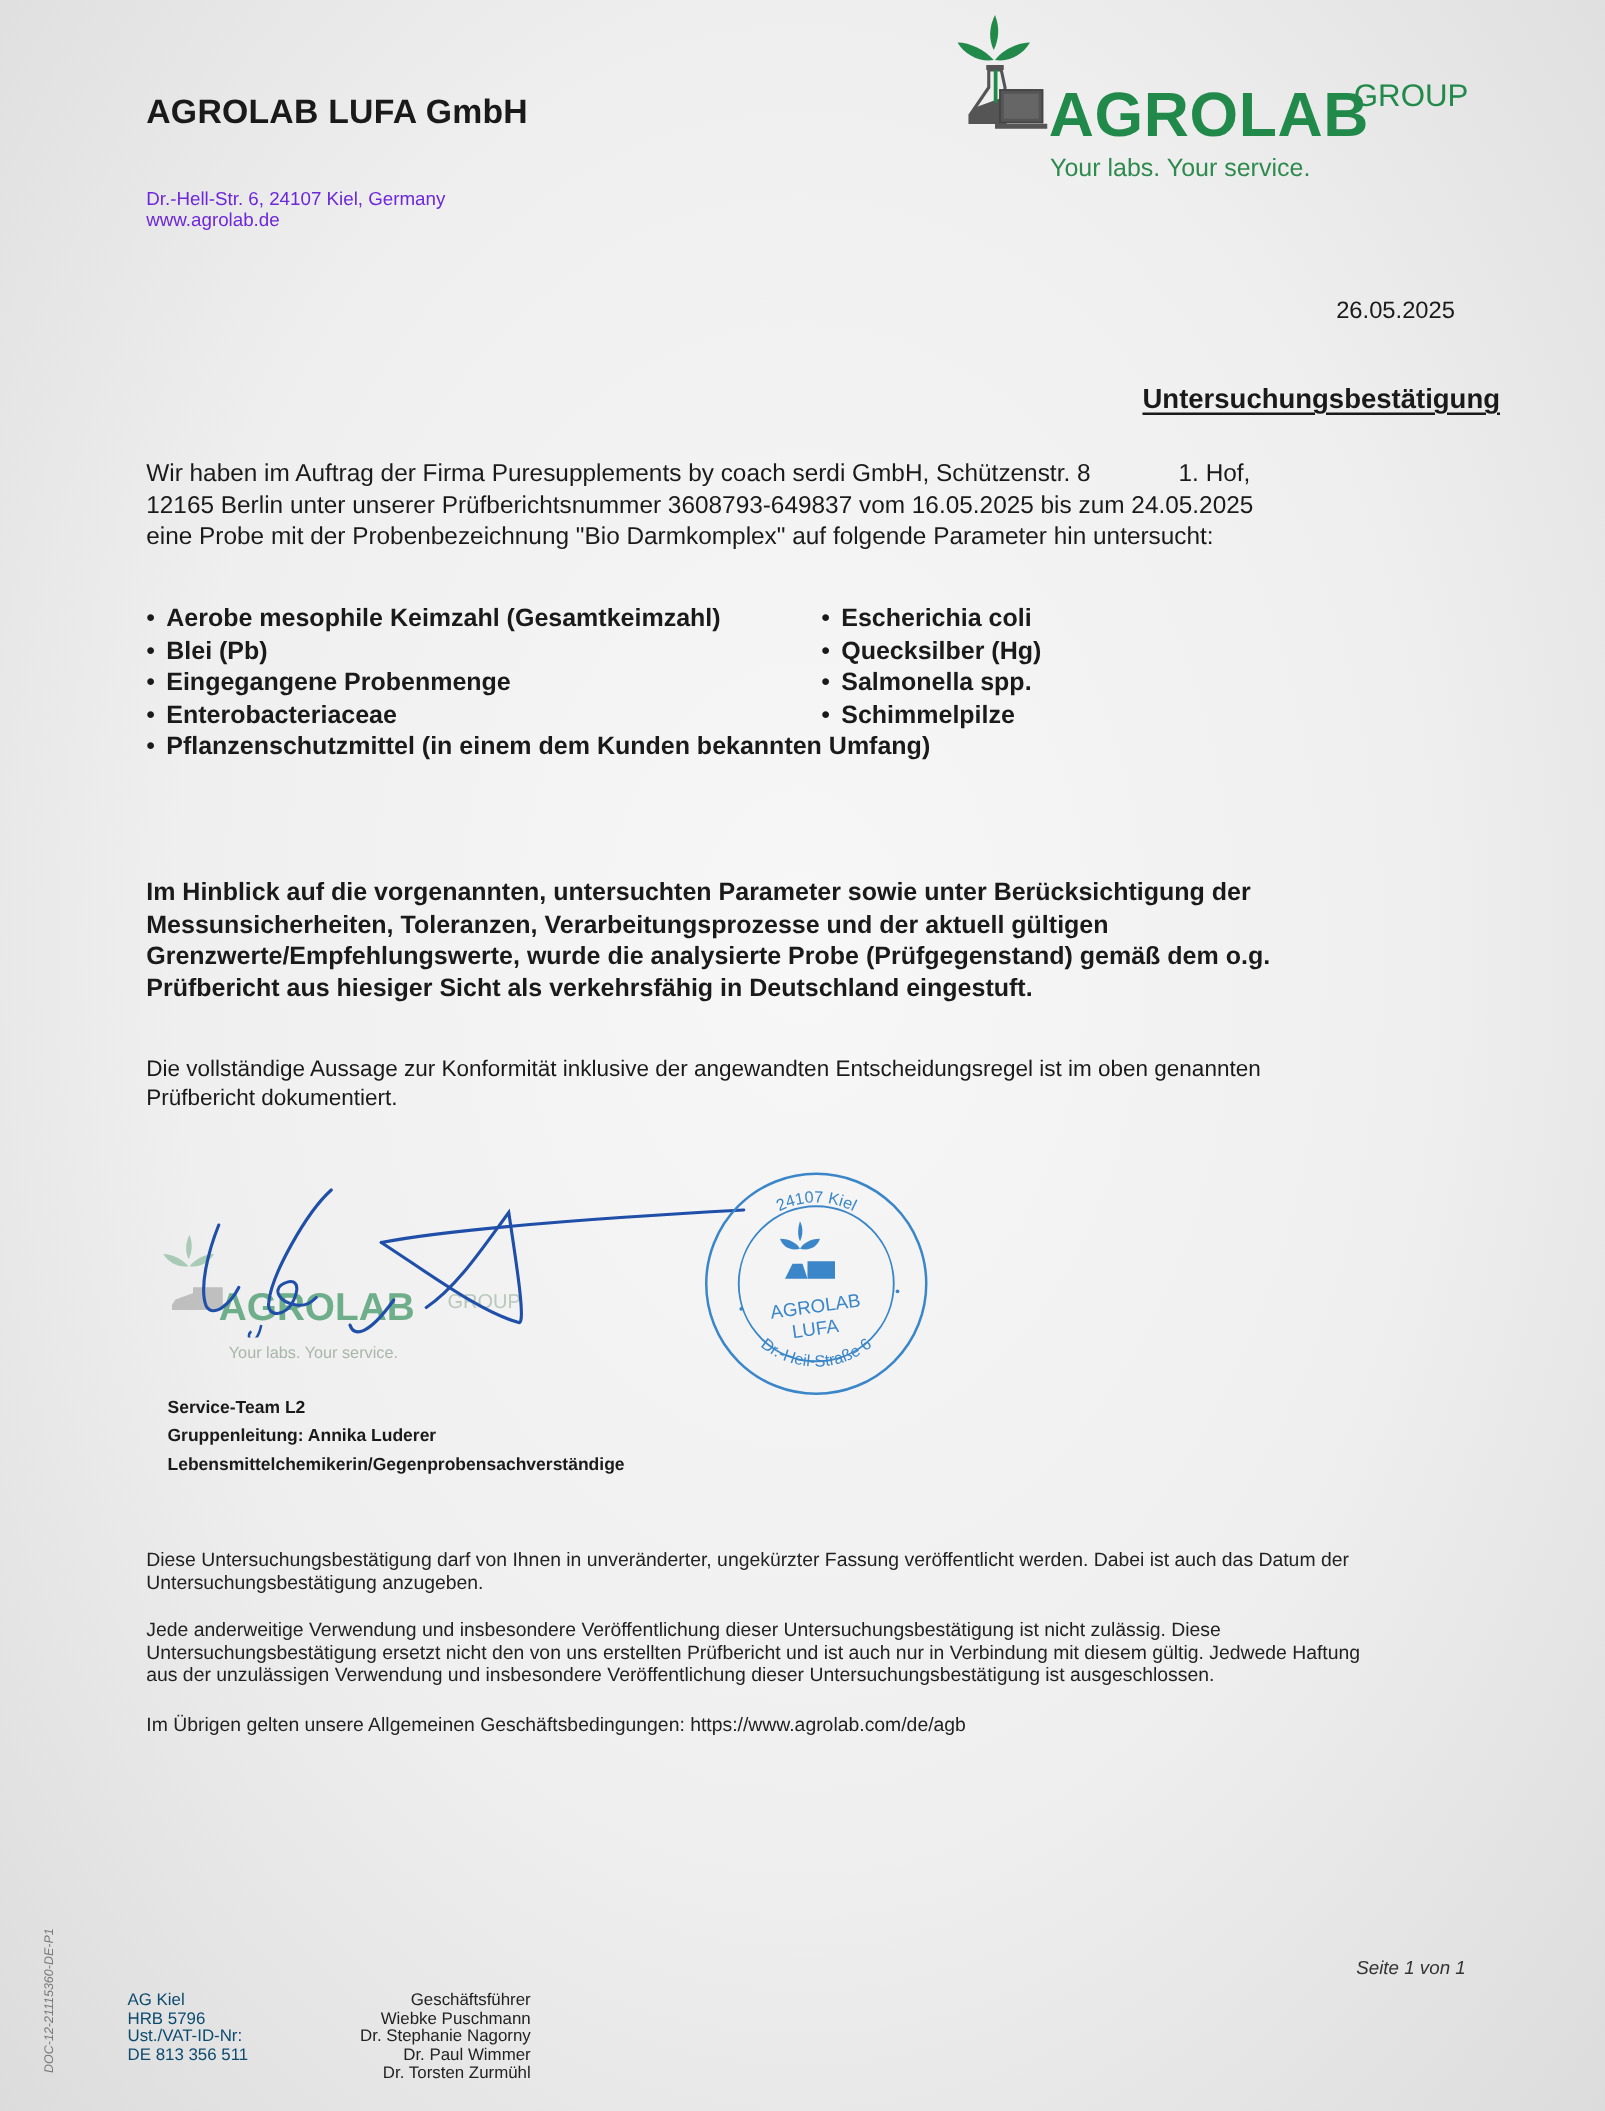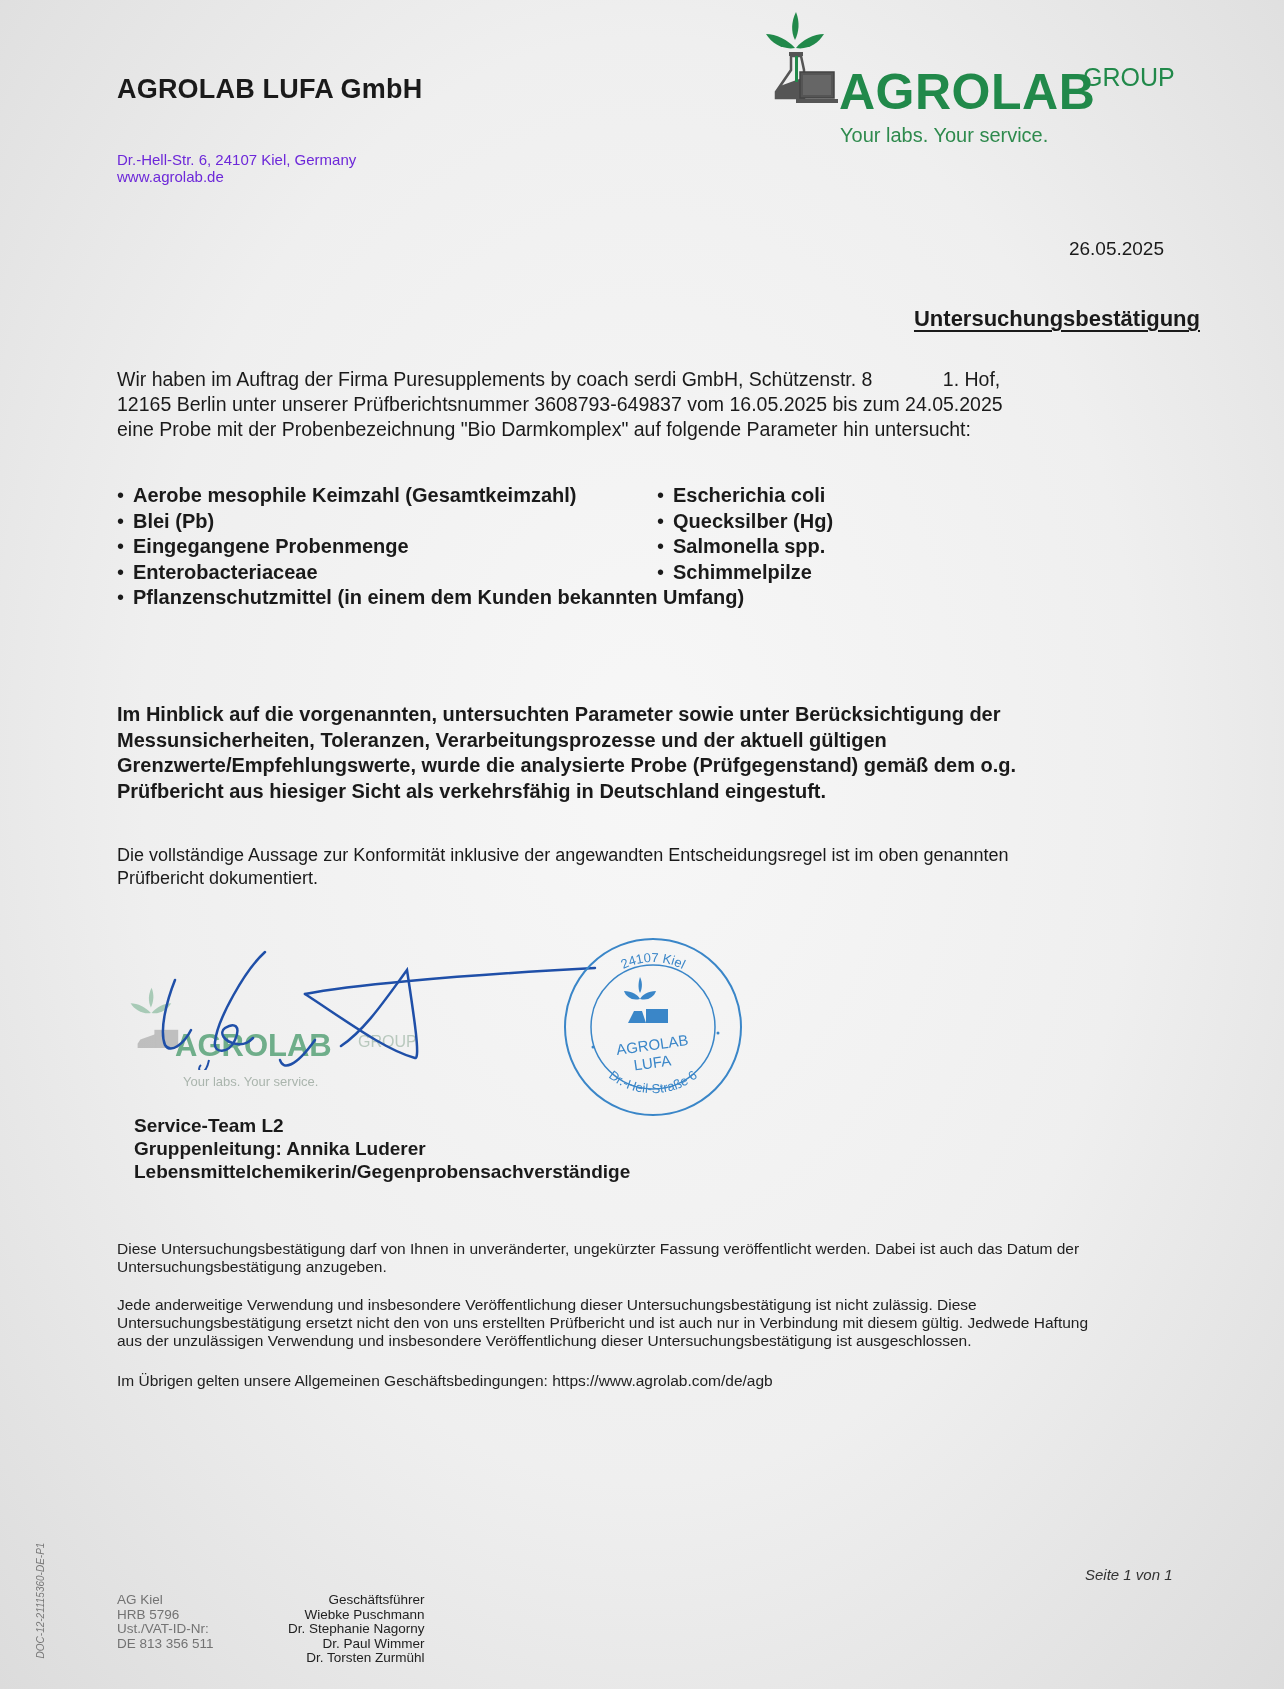--- a/index.html
+++ b/index.html
@@ -26,28 +26,28 @@
   .param { white-space: nowrap; }
   .param .dot { display: inline-block; width: 16px; font-weight: normal; }
   .conclusion { left: 117px; top: 702px; width: 1060px; font-size: 20px; font-weight: bold; line-height: 25.5px; }
   .conformity { left: 117px; top: 844px; width: 1060px; font-size: 18px; line-height: 23px; }
   .sig-area { left: 115px; top: 940px; width: 640px; height: 170px; }
   .faded-logo { position: absolute; left: 8px; top: 40px; opacity: 0.55; }
   .faded-word { position: absolute; left: 60px; top: 88px; font-size: 31px; font-weight: bold; color: #6fae8a; }
   .faded-group { position: absolute; left: 243px; top: 93px; font-size: 16px; color: #b8c8bd; }
   .faded-tag { position: absolute; left: 68px; top: 134px; font-size: 13px; color: #aab5ad; }
   .stamp { left: 558px; top: 935px; width: 190px; height: 185px; }
-  .signer { left: 134px; top: 1114px; font-size: 19px; font-weight: bold; line-height: 23px; }
+  .signer { left: 134px; top: 1114px; font-size: 14px; font-weight: bold; line-height: 23px; }
   .fine { left: 117px; width: 1060px; font-size: 15.5px; line-height: 18px; color: #222; }
   .fine1 { top: 1240px; }
   .fine2 { top: 1296px; }
   .fine3 { top: 1372px; }
   .page-no { left: 1085px; top: 1566px; font-size: 15px; font-style: italic; color: #333; }
   .doc-code { left: 35px; top: 1595px; font-size: 10px; color: #777; transform: rotate(-90deg); transform-origin: center; white-space: nowrap; font-style: italic; width: 130px; margin-left: -60px; text-align: center; }
-  .foot-left { left: 117px; top: 1593px; font-size: 13.5px; line-height: 14.5px; color: #737373; }
+  .foot-left { left: 102px; top: 1593px; font-size: 13.5px; line-height: 14.5px; color: #0c4a6e; }
   .foot-right { left: 288px; top: 1593px; font-size: 13.5px; line-height: 14.5px; color: #222; text-align: right; }
   .foot-left div, .foot-right div { white-space: nowrap; }
 </style>
 </head>
 <body>
 
 <div class="abs company-name">AGROLAB LUFA GmbH</div>
 <div class="abs address">
   <div>Dr.-Hell-Str. 6, 24107 Kiel, Germany</div>
   <div>www.agrolab.de</div>

